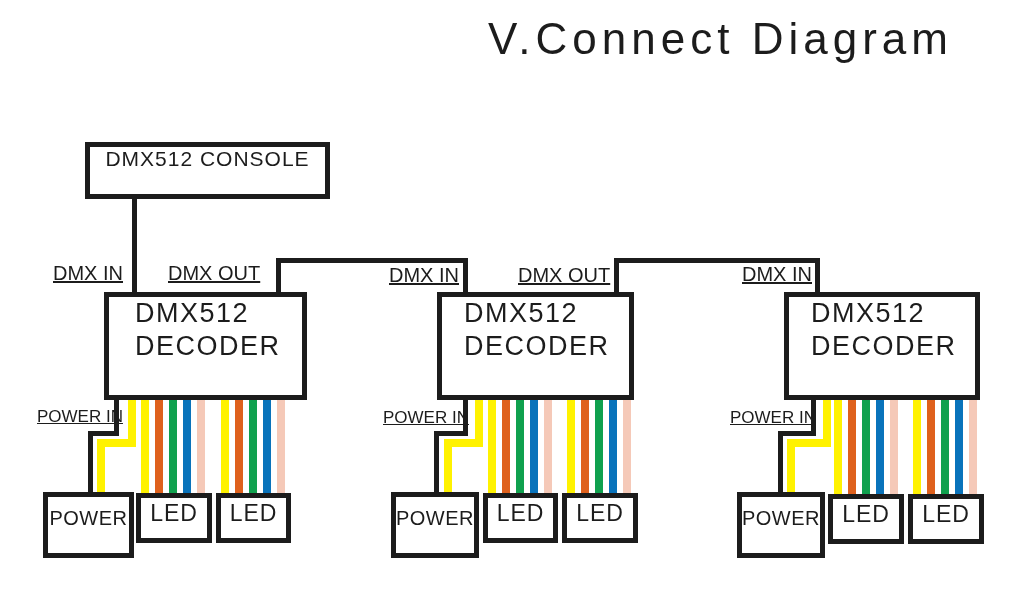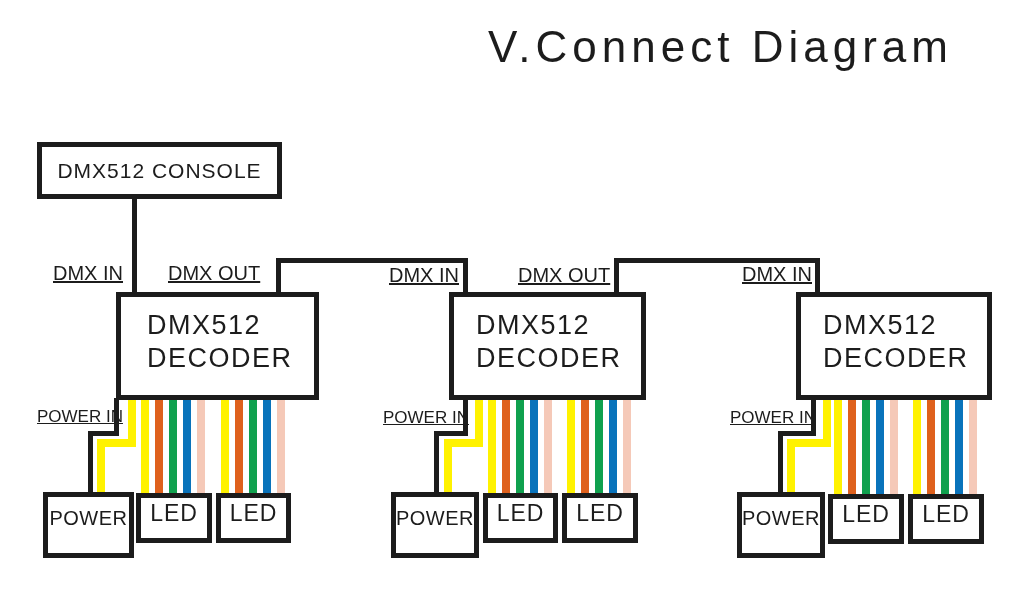--- a/index.html
+++ b/index.html
@@ -1,31 +1,31 @@
 <!DOCTYPE html>
 <html style="--ink: #1C1C1C; --yellow: #FFF200; --orange: #DF611D; --green: #10A14E; --blue: #0973BB; --pink: #F5C9B8;"><head>
 <meta charset="utf-8">
 <style>
   html,body { margin:0; padding:0; background:#fff; }
   .stage {
     position:relative; width:1025px; height:605px; overflow:hidden;
     background:#fff; font-family:"Liberation Sans", sans-serif; color:var(--ink);
   }
   .title {
-    position:absolute; left:488px; top:22px; font-size:44px; letter-spacing:5px;
+    position:absolute; left:488px; top:14px; font-size:44px; letter-spacing:5px;
     white-space:nowrap; color:var(--ink);
   }
   .box {
     position:absolute; box-sizing:border-box; background:#fff;
     border:5px solid var(--ink);
   }
-  .console-box { display:flex; align-items:center; justify-content:center;
-    font-size:21px; letter-spacing:1px; }
+  .console-box { display:flex; align-items:flex-start; justify-content:center;
+    font-size:21px; letter-spacing:1px;margin-left:48px; }
   .decoder-box { font-size:27px; line-height:33px; letter-spacing:1.5px;
-    padding-top:12px;margin-left:12px; }
+    padding-top:0; }
   .decoder-box .dline { display:block; }
   .power-box { display:flex; align-items:center; justify-content:center;
     font-size:20px; letter-spacing:0.5px; padding-bottom:14px; }
   .led-box { display:flex; align-items:center; justify-content:center;
     font-size:23px; letter-spacing:1px; padding-bottom:10px; }
   .lbl { position:absolute; white-space:nowrap; color:var(--ink);text-decoration:underline; }
   .lbl-dmx { font-size:20px; }
   .lbl-powerin { font-size:17px; }
   .blk { position:absolute; background:var(--ink); }
   .wire { position:absolute; }

